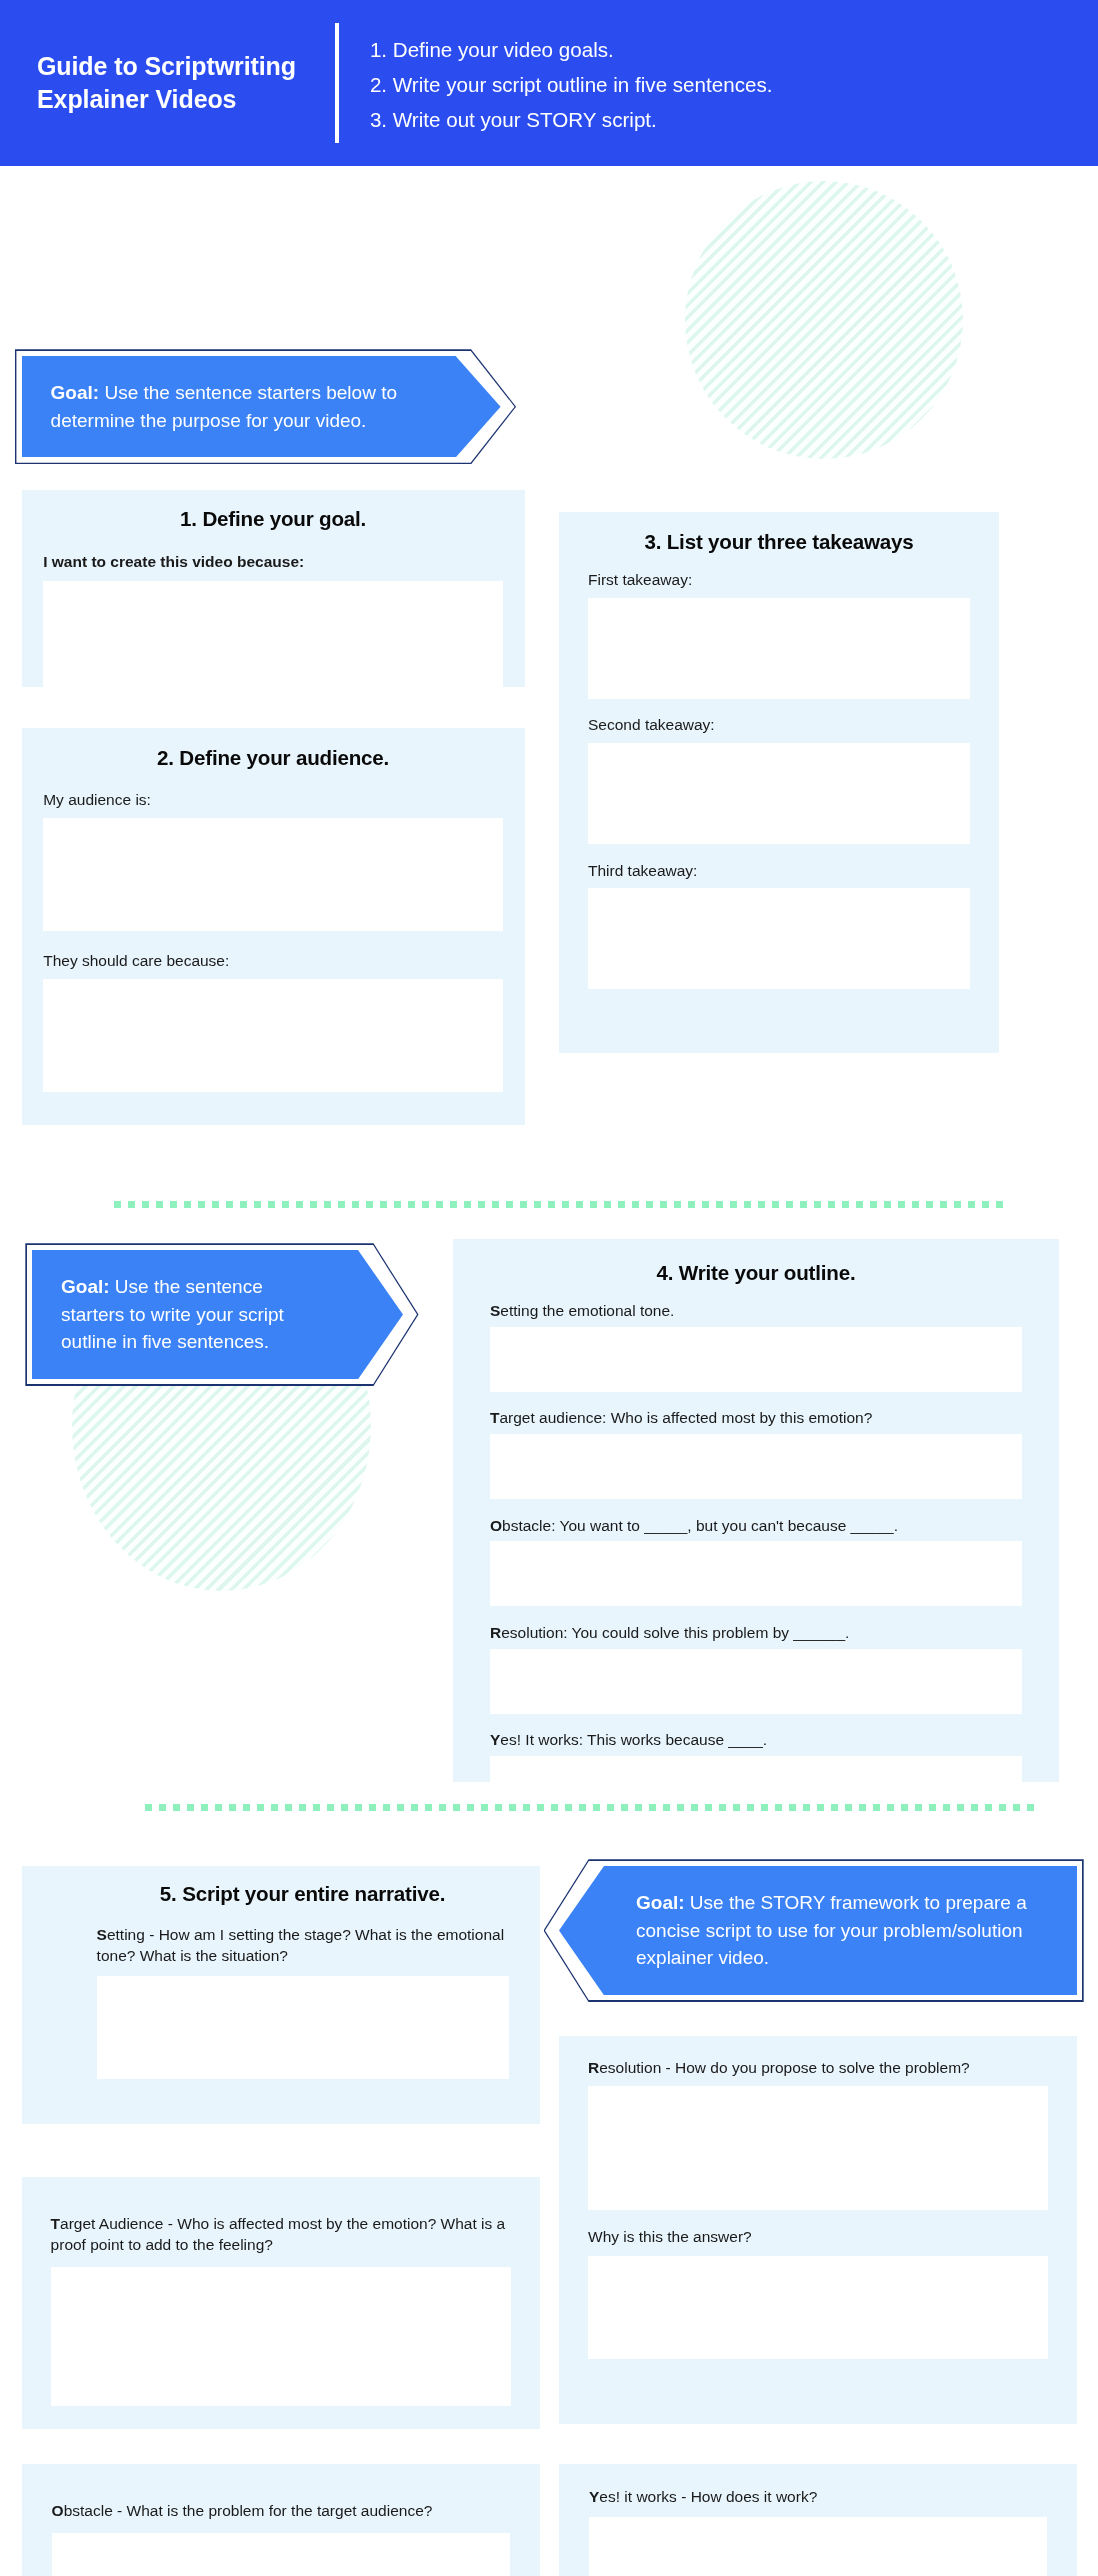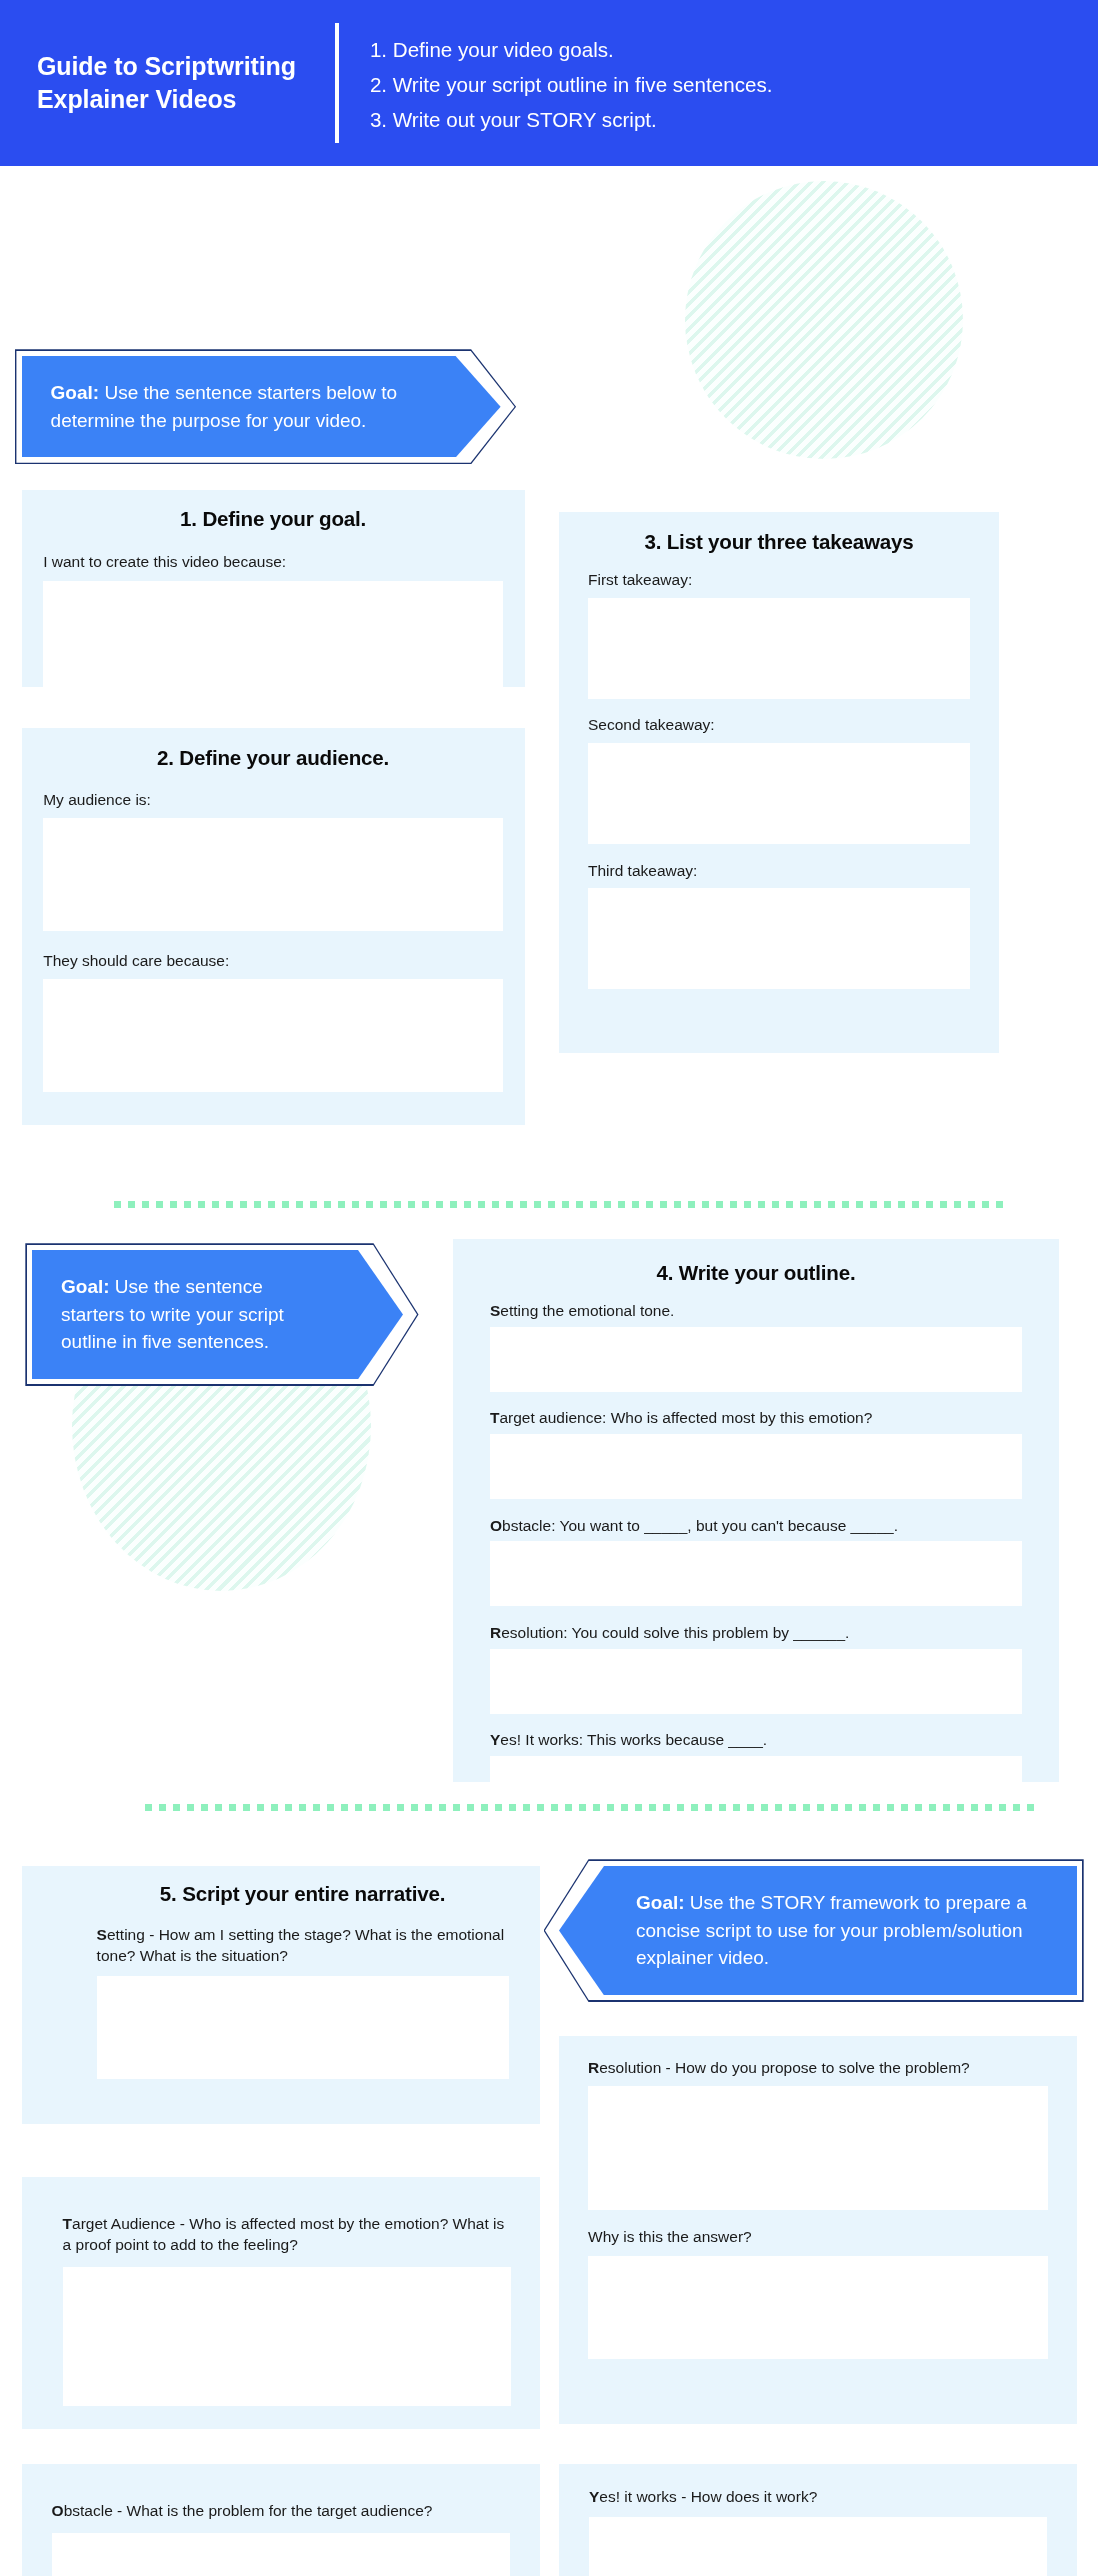--- a/index.html
+++ b/index.html
@@ -144,21 +144,21 @@
     line-height: 1.33;
     color: #1a1a1a;
     font-weight: 400;
   }
   .field-label b { font-weight: 800; }
   .field-box { background: #ffffff; }
 
   
   #panel-define-goal { position: absolute; left: 21.6px; top: 324px; width: 503px; height: 197px; }
   #panel-define-goal .panel-title { padding-top: 16.5px; }
-  #panel-define-goal .field-label { margin: 21.6px 0 0 21.6px; }
+  #panel-define-goal .field-label { margin: 21.6px 0 0 21.6px; font-weight: bold; }
   #panel-define-goal .field-box { margin: 8.2px 21.6px 0 21.6px; height: 112px; }
 
   
   #panel-define-audience { position: absolute; left: 21.6px; top: 562px; width: 503px; height: 397px; }
   #panel-define-audience .panel-title { padding-top: 17.5px; }
   #panel-define-audience .field-label { margin: 20.6px 0 0 21.6px; }
   #panel-define-audience .field-box { margin: 7.2px 21.6px 0 21.6px; height: 113px; }
 
   
   #panel-takeaways { position: absolute; left: 559px; top: 346px; width: 440px; height: 541px; }
@@ -185,21 +185,21 @@
   #panel-outline .field-label { margin: 16.5px 0 0 37px; }
   #panel-outline .field-box { margin: 5.2px 37px 0 37px; height: 61px; }
   #panel-outline .field-box.tall { height: 65px; }
 
   
   #panel-script-narrative { position: absolute; left: 21.6px; top: 1700px; width: 518px; height: 258px; padding-left: 44px; }
   #panel-script-narrative .panel-title { padding-top: 15.5px; }
   #panel-script-narrative .field-label { margin: 19.6px 31px 0 31px; }
   #panel-script-narrative .field-box { margin: 9.3px 31px 0 31px; height: 103px; }
 
-  #panel-target-audience { position: absolute; left: 21.6px; top: 2011px; width: 518px; height: 252px; padding-left: 12px; }
+  #panel-target-audience { position: absolute; left: 21.6px; top: 2011px; width: 518px; height: 252px; }
   #panel-target-audience .field-label { margin: 37px 29px 0 29px; }
   #panel-target-audience .field-box { margin: 11.3px 29px 0 29px; height: 139px; }
 
   #panel-obstacle { position: absolute; left: 21.6px; top: 2298px; width: 518px; height: 319px; }
   #panel-obstacle .field-label { margin: 37px 30px 0 30px; }
   #panel-obstacle .field-box { margin: 11.3px 30px 0 30px; height: 206px; }
 
   
   #panel-resolution { position: absolute; left: 559px; top: 1870px; width: 518px; height: 388px; }
   #panel-resolution .field-label { margin: 21.6px 29px 0 29px; }

